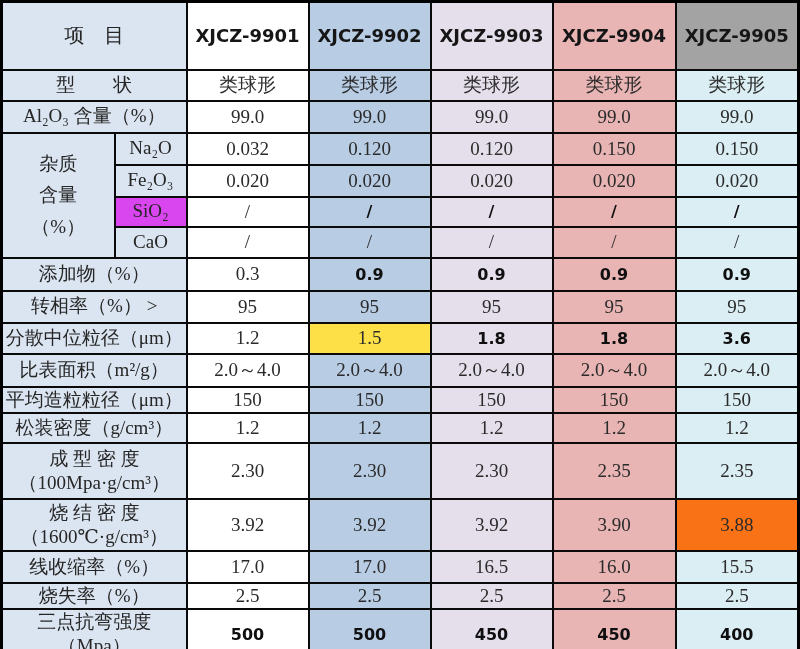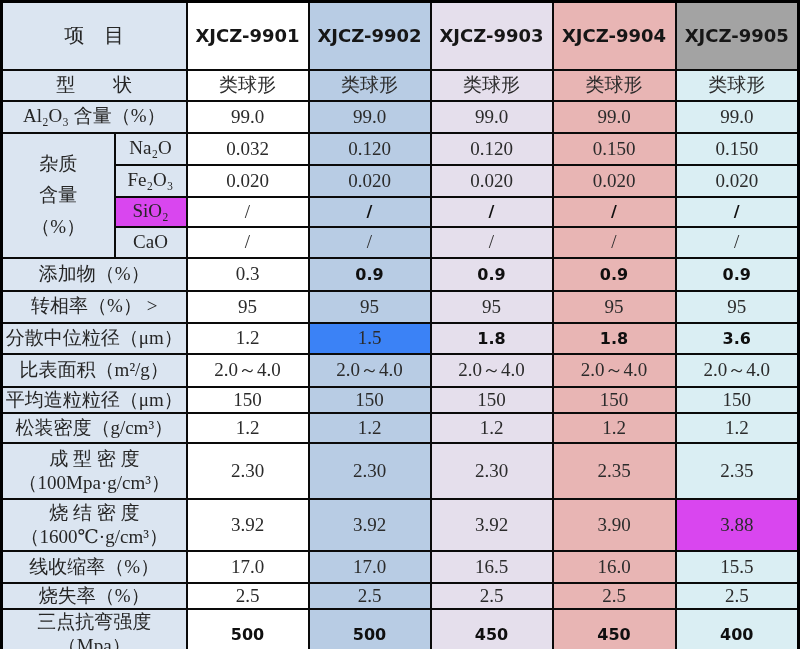--- a/index.html
+++ b/index.html
@@ -112,21 +112,21 @@
           <td class="serif" style="background: rgb(184, 204, 228);">95</td>
           <td class="serif" style="background: rgb(229, 223, 236);">95</td>
           <td class="serif" style="background: rgb(232, 181, 180);">95</td>
           <td class="serif" style="background: rgb(218, 238, 243);">95</td>
         </tr>
         <tr style="height: 31px;">
           <td class="serif-lbl" colspan="2" style="background: rgb(219, 229, 241);">
             <span class="lbl-line">分散中位粒径（μm）</span>
           </td>
           <td class="serif" style="background: rgb(255, 255, 255);">1.2</td>
-          <td class="serif" style="background: #3b82f6;">1.5</td>
+          <td class="serif" style="background: #fde047;">1.5</td>
           <td class="sans-bold" style="background: rgb(229, 223, 236);">1.8</td>
           <td class="sans-bold" style="background: rgb(232, 181, 180);">1.8</td>
           <td class="sans-bold" style="background: rgb(218, 238, 243);">3.6</td>
         </tr>
         <tr style="height: 33px;">
           <td class="serif-lbl" colspan="2" style="background: rgb(219, 229, 241);">
             <span class="lbl-line">比表面积（m²/g）</span>
           </td>
           <td class="serif" style="background: rgb(255, 255, 255);">2.0～4.0</td>
           <td class="serif" style="background: rgb(184, 204, 228);">2.0～4.0</td>
@@ -167,21 +167,21 @@
         </tr>
         <tr style="height: 52px;">
           <td class="serif-lbl" colspan="2" style="background: rgb(219, 229, 241);">
             <span class="lbl-line">烧 结 密 度</span>
             <span class="lbl-line">（1600℃·g/cm³）</span>
           </td>
           <td class="serif" style="background: rgb(255, 255, 255);">3.92</td>
           <td class="serif" style="background: rgb(184, 204, 228);">3.92</td>
           <td class="serif" style="background: rgb(229, 223, 236);">3.92</td>
           <td class="serif" style="background: rgb(232, 181, 180);">3.90</td>
-          <td class="serif" style="background: #d946ef;">3.88</td>
+          <td class="serif" style="background: #f97316;">3.88</td>
         </tr>
         <tr style="height: 32px;">
           <td class="serif-lbl" colspan="2" style="background: rgb(219, 229, 241);">
             <span class="lbl-line">线收缩率（%）</span>
           </td>
           <td class="serif" style="background: rgb(255, 255, 255);">17.0</td>
           <td class="serif" style="background: rgb(184, 204, 228);">17.0</td>
           <td class="serif" style="background: rgb(229, 223, 236);">16.5</td>
           <td class="serif" style="background: rgb(232, 181, 180);">16.0</td>
           <td class="serif" style="background: rgb(218, 238, 243);">15.5</td>

